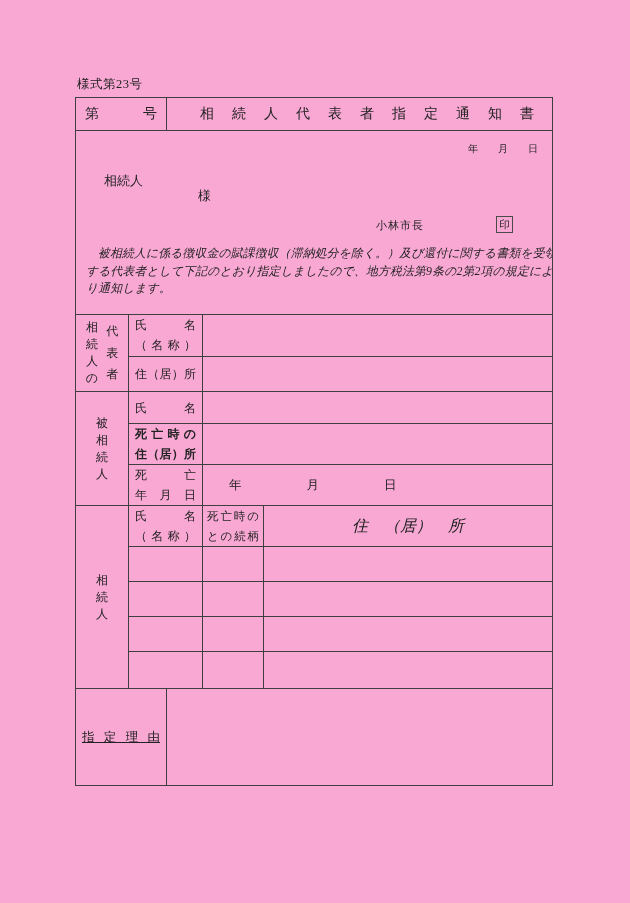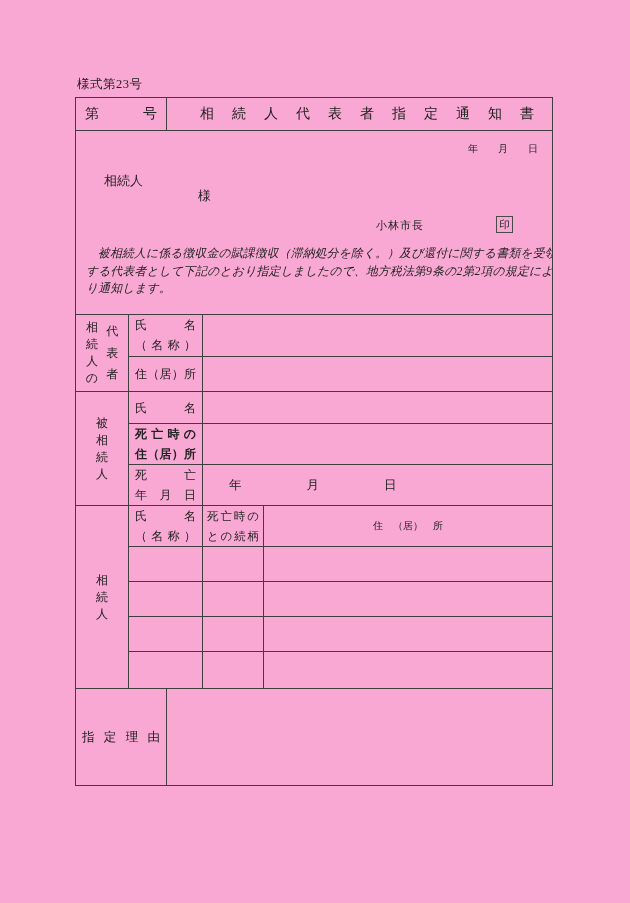--- a/index.html
+++ b/index.html
@@ -63,33 +63,33 @@
   .vcol.inset { justify-content:space-evenly; }
   .vlabel { display:flex; flex-direction:column; justify-content:space-between; align-items:center;
             height:100%; box-sizing:border-box; padding:7px 0; font-size:12px; }
   
   .jlabel {
     text-align:justify; text-align-last:justify;
     white-space:pre-line;
     padding:0 6px; line-height:20px; font-size:12px;
   }
   .jlabel.small { font-size:11.5px; padding:0 4px; }
-  .clabel { text-align:center; white-space:pre; font-size:10px; }
+  .clabel { text-align:center; white-space:pre; font-size:16px;font-style:italic; }
   
   tr.r-a  { height:35px; }
   tr.r-b1 { height:32px; }
   tr.r-b2 { height:35px;font-weight:bold; }
   tr.r-b3 { height:33px; }
   tr.r-c  { height:35px; }
   tr.r-c-last { height:37px; }
   tr.r-bottom { height:97px; }
   .death-date { display:flex; gap:65px; padding-left:26px; font-size:12.5px; }
   .reason-label {
     text-align:justify; text-align-last:justify;
-    padding:0 6px; font-size:12.5px;
+    padding:0 6px; font-size:12.5px;text-decoration:underline;
   }
 </style>
 </head>
 <body>
 
 <div class="page">
 
   <div class="form-label">様式第23号</div>
 
   <table class="form">

